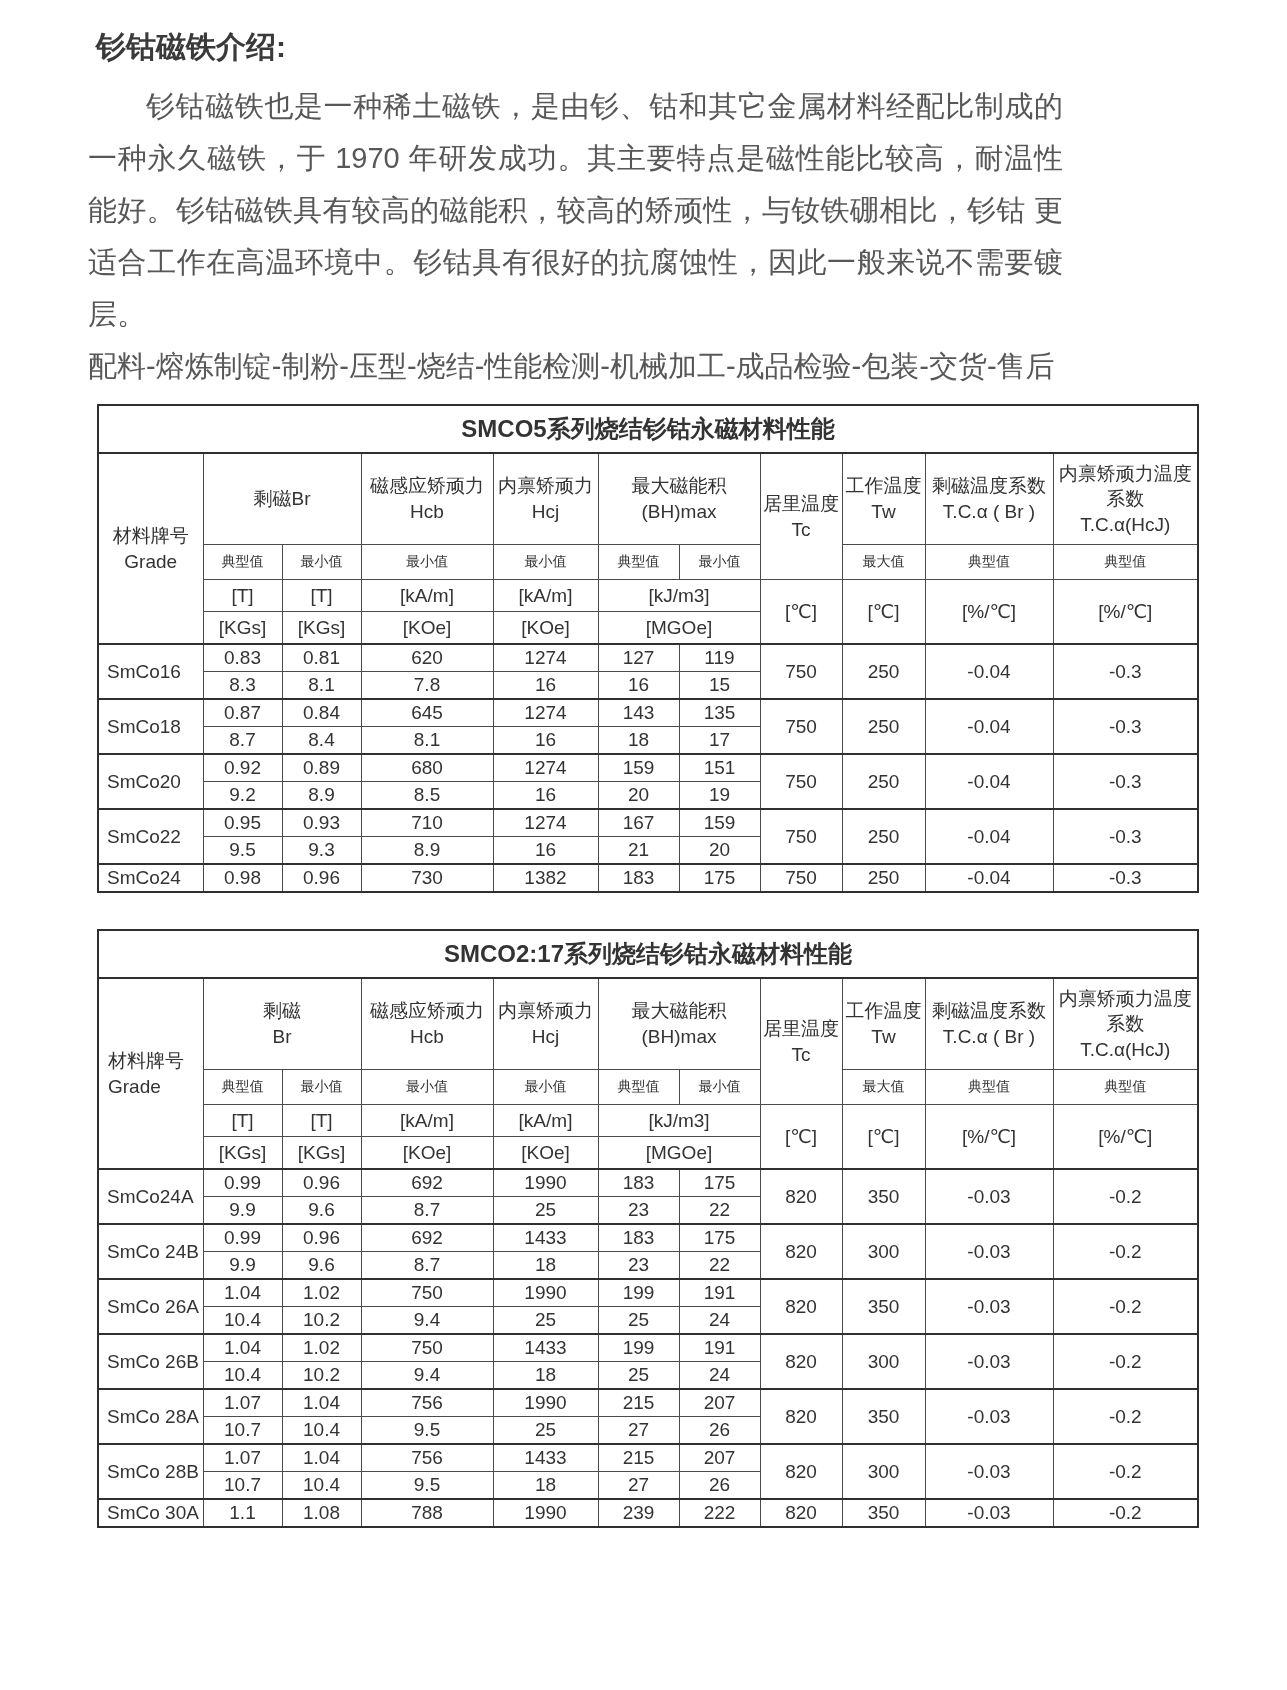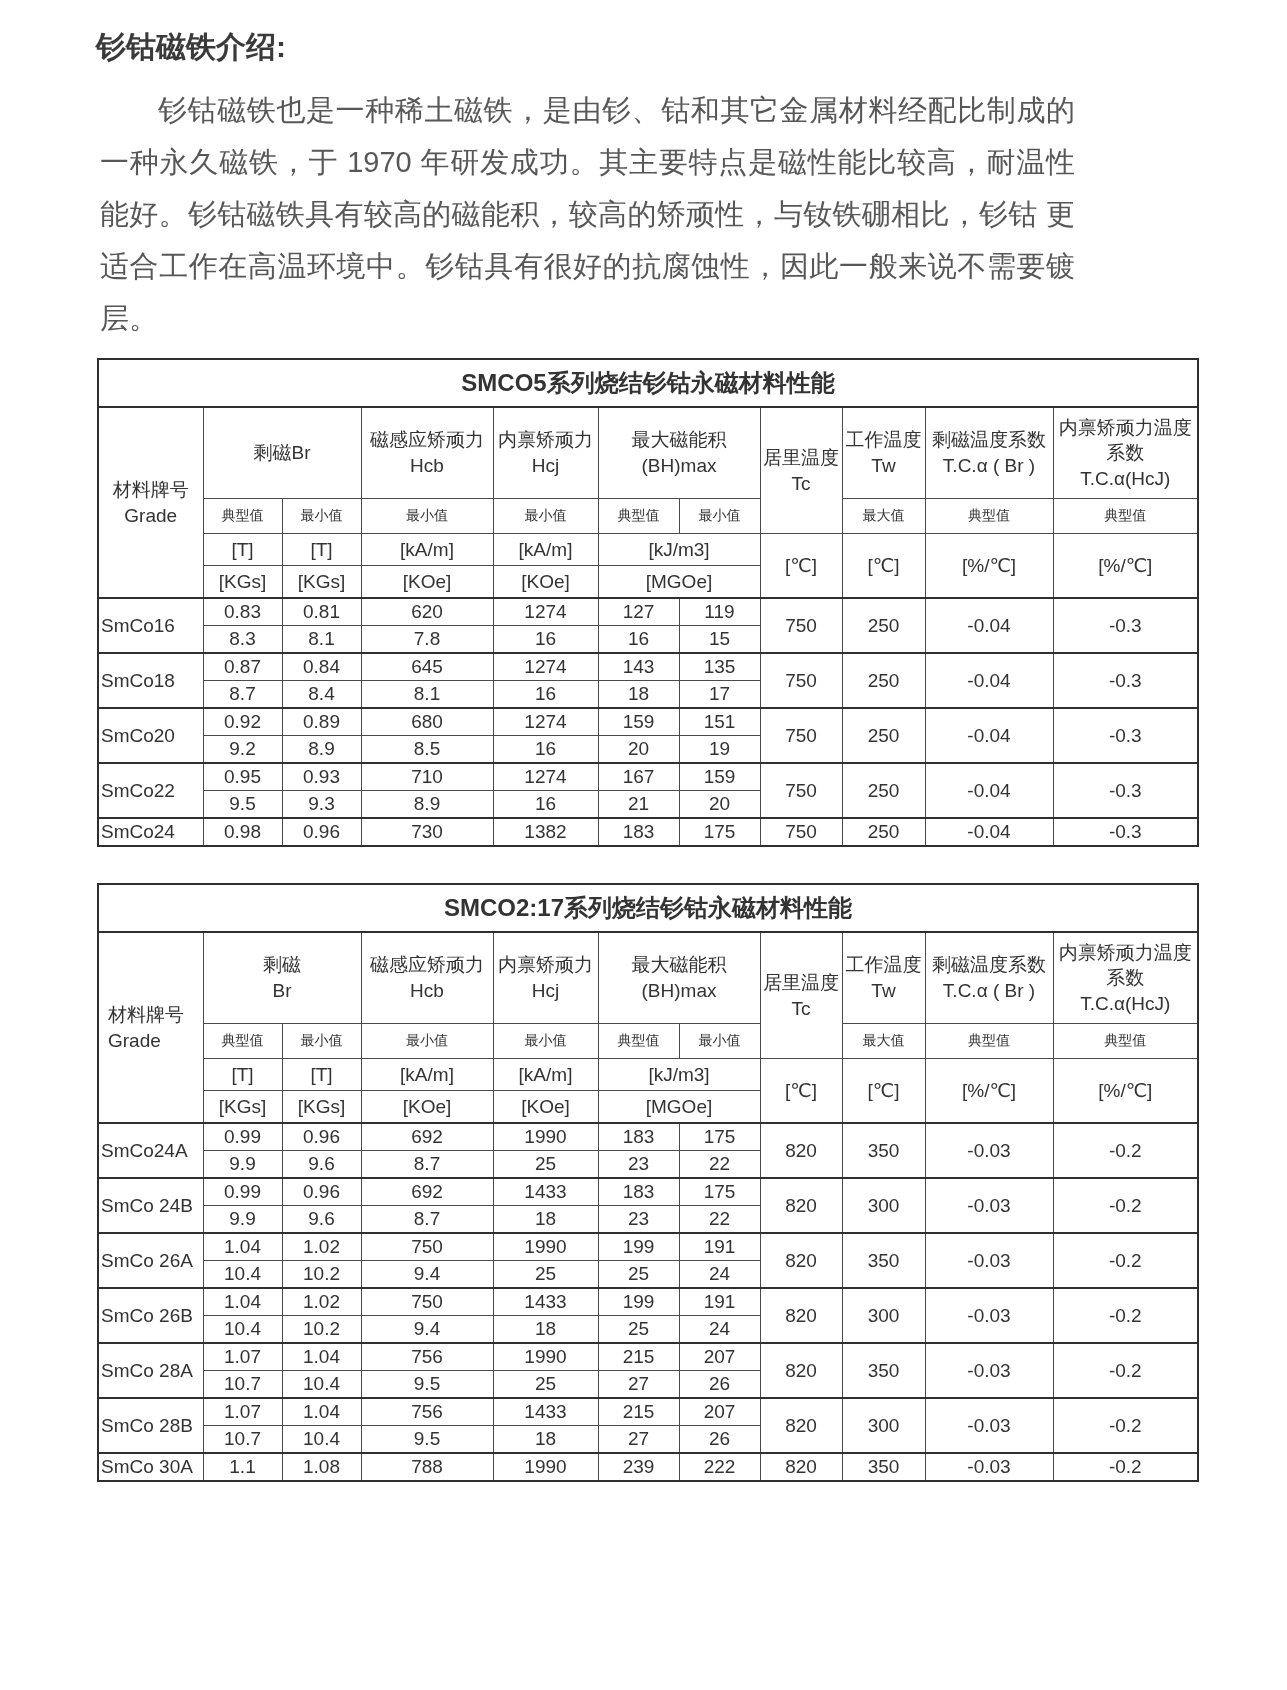--- a/index.html
+++ b/index.html
@@ -22,21 +22,21 @@
     line-height: 50px;
     margin: 8px;
   }
   .doc-para {
     width: 975px;
     font-size: 29px;
     line-height: 52px;
     color: #575757;
     text-align: justify;
     text-indent: 2em;
-    margin: 12px;
+    margin: 0;
   }
   .process-flow {
     width: 980px;
     font-size: 29px;
     line-height: 52px;
     color: #575757;
     margin: 0 0 10px 0;
     white-space: nowrap;
   }
   
@@ -70,38 +70,39 @@
   .prop-table tbody td {
     font-size: 19px;
     height: 26px;
     line-height: 1.15;
   }
   .prop-table tbody tr.group-start td {
     border-top: 2px solid #303030;
   }
   td.grade {
     text-align: left;
-    padding-left: 2px;
+    padding-left: 8px;
     font-size: 19px;
   }
   th.grade-hdr-left {
     text-align: left;
     padding-left: 9px;
   }
   .tbl-gap { height: 36px; }
   .txt-gap { height: 2px; }
 </style>
 </head>
 <body>
 
 <div class="page">
 
   <h1 class="doc-heading">钐钴磁铁介绍:</h1>
   <p class="doc-para">钐钴磁铁也是一种稀土磁铁，是由钐、钴和其它金属材料经配比制成的一种永久磁铁，于 1970 年研发成功。其主要特点是磁性能比较高，耐温性能好。钐钴磁铁具有较高的磁能积，较高的矫顽性，与钕铁硼相比，钐钴 更适合工作在高温环境中。钐钴具有很好的抗腐蚀性，因此一般来说不需要镀层。</p>
 
+  <p class="process-flow">配料-熔炼制锭-制粉-压型-烧结-性能检测-机械加工-成品检验-包装-交货-售后</p>
 
   <div class="txt-gap"></div>
 
   <table class="prop-table">
     <colgroup>
       <col style="width:105px">
         <col style="width:79px">
         <col style="width:79px">
       <col style="width:132px">
         <col style="width:105px">

